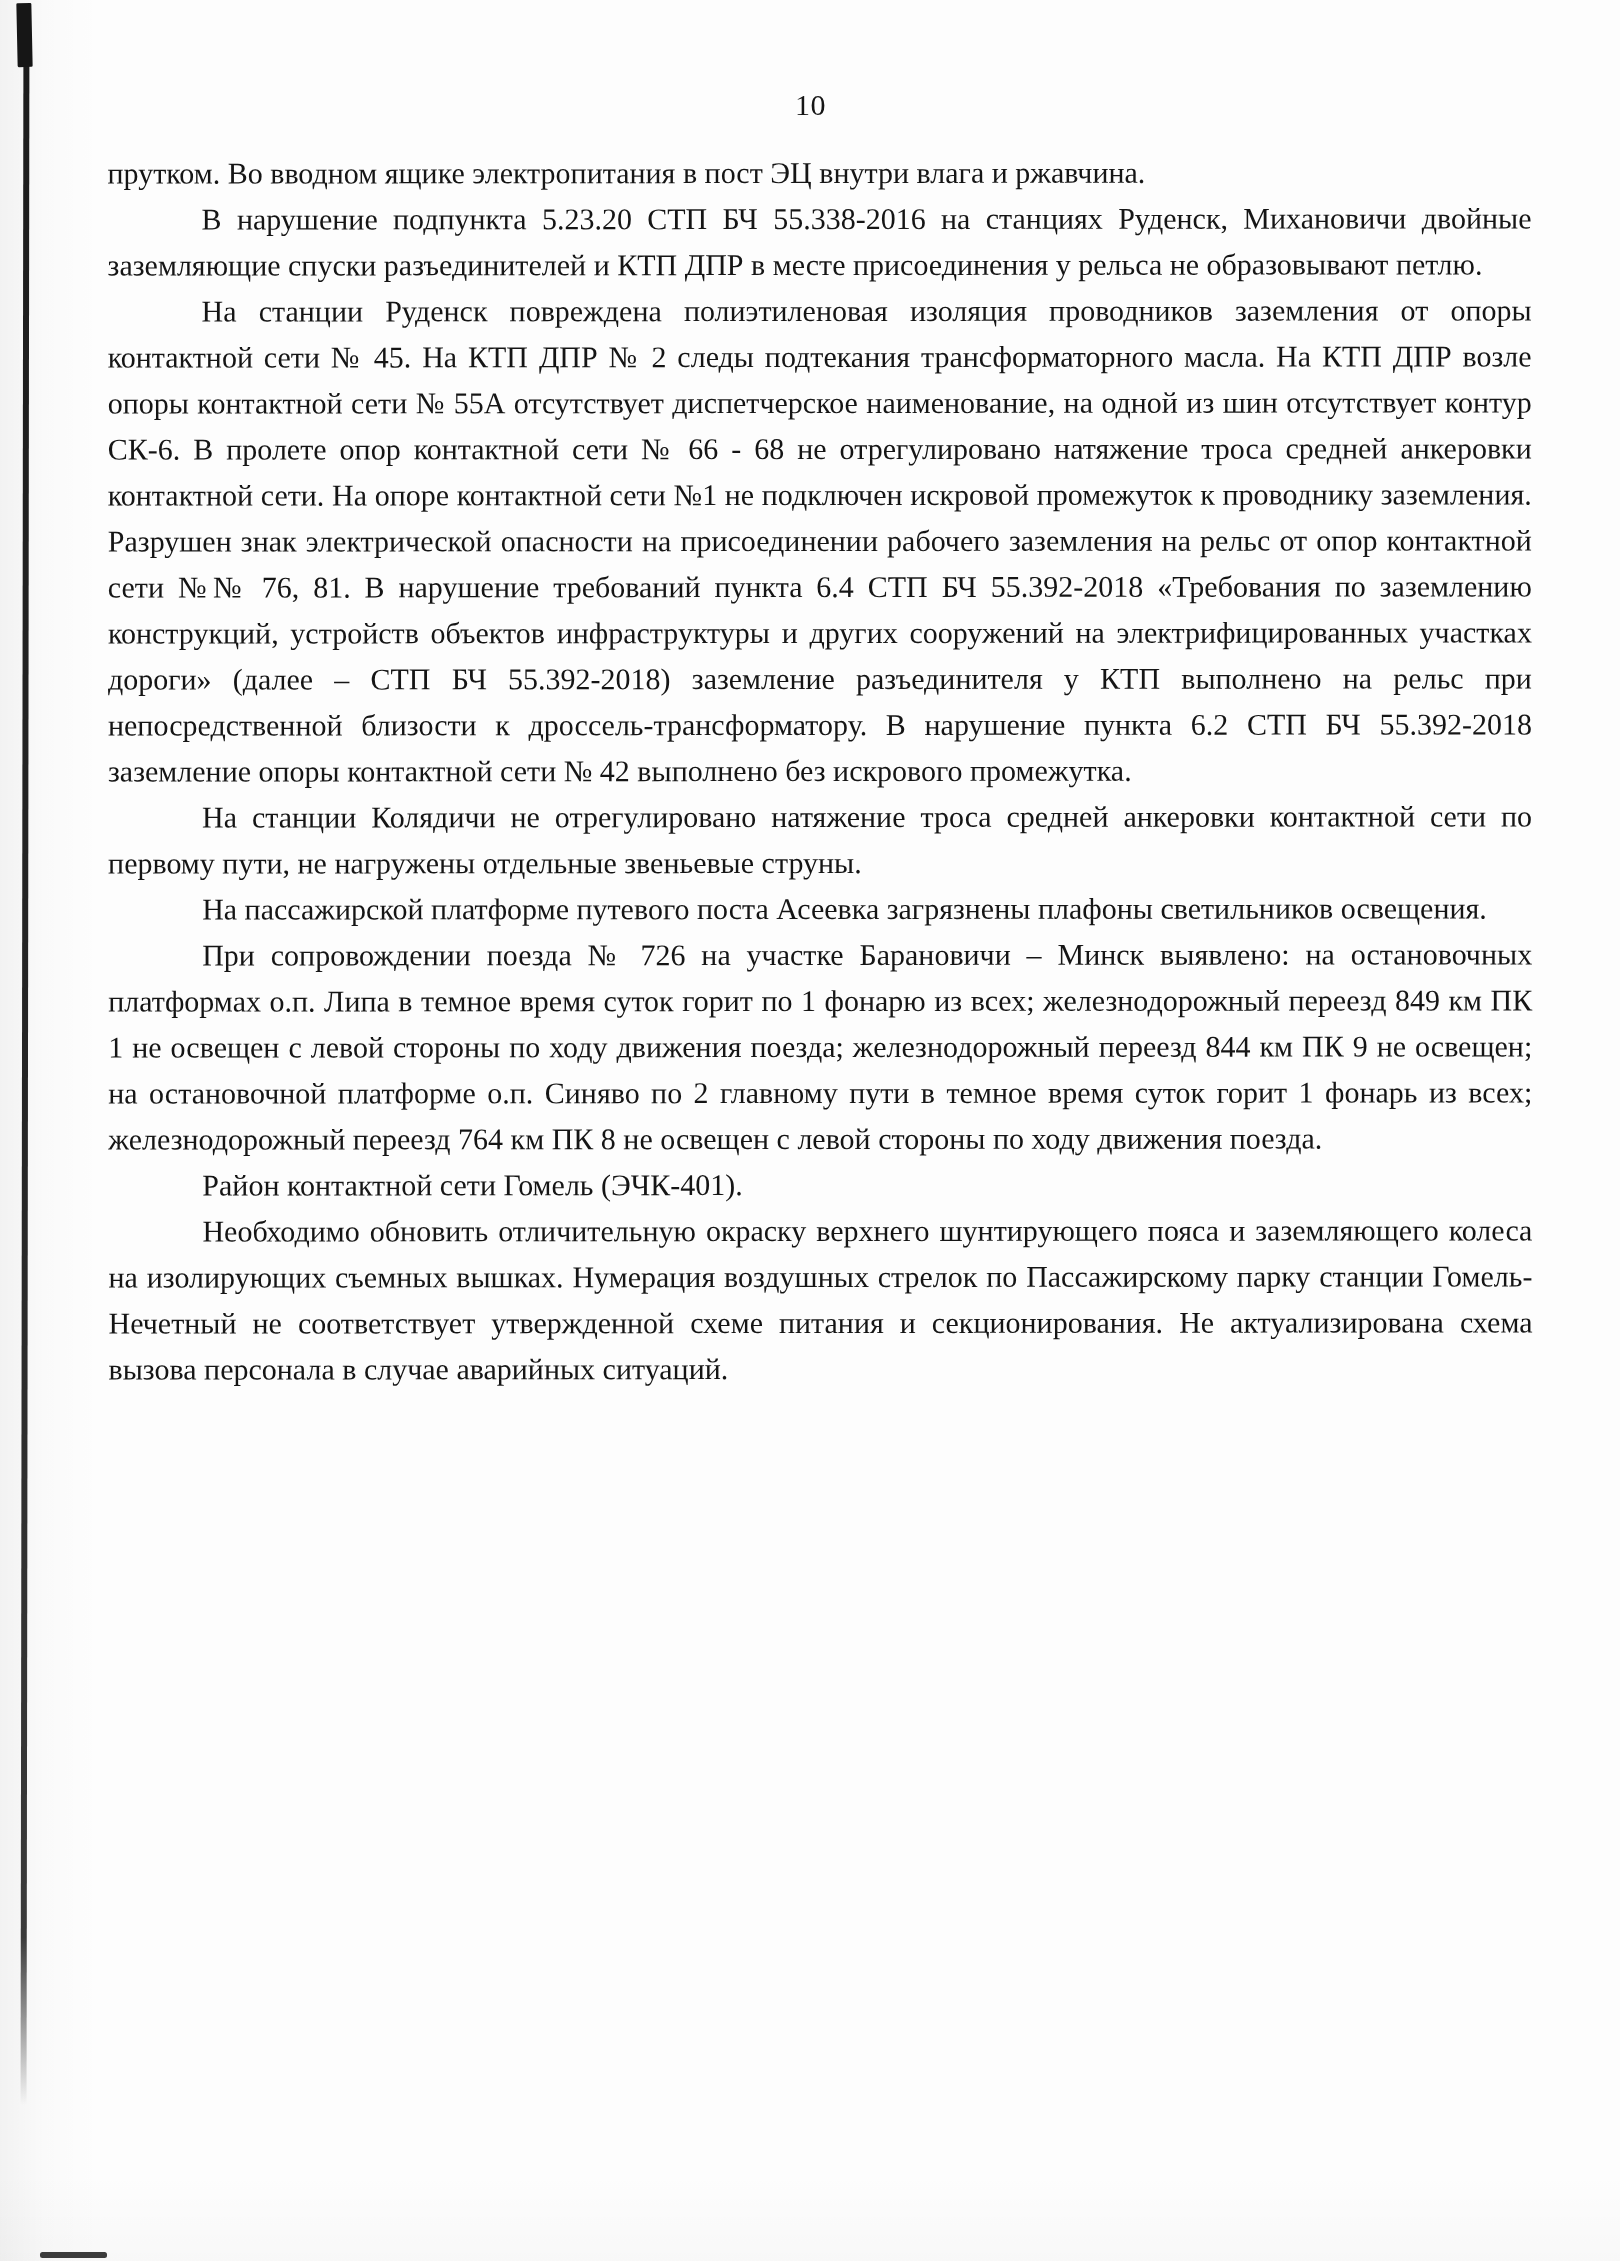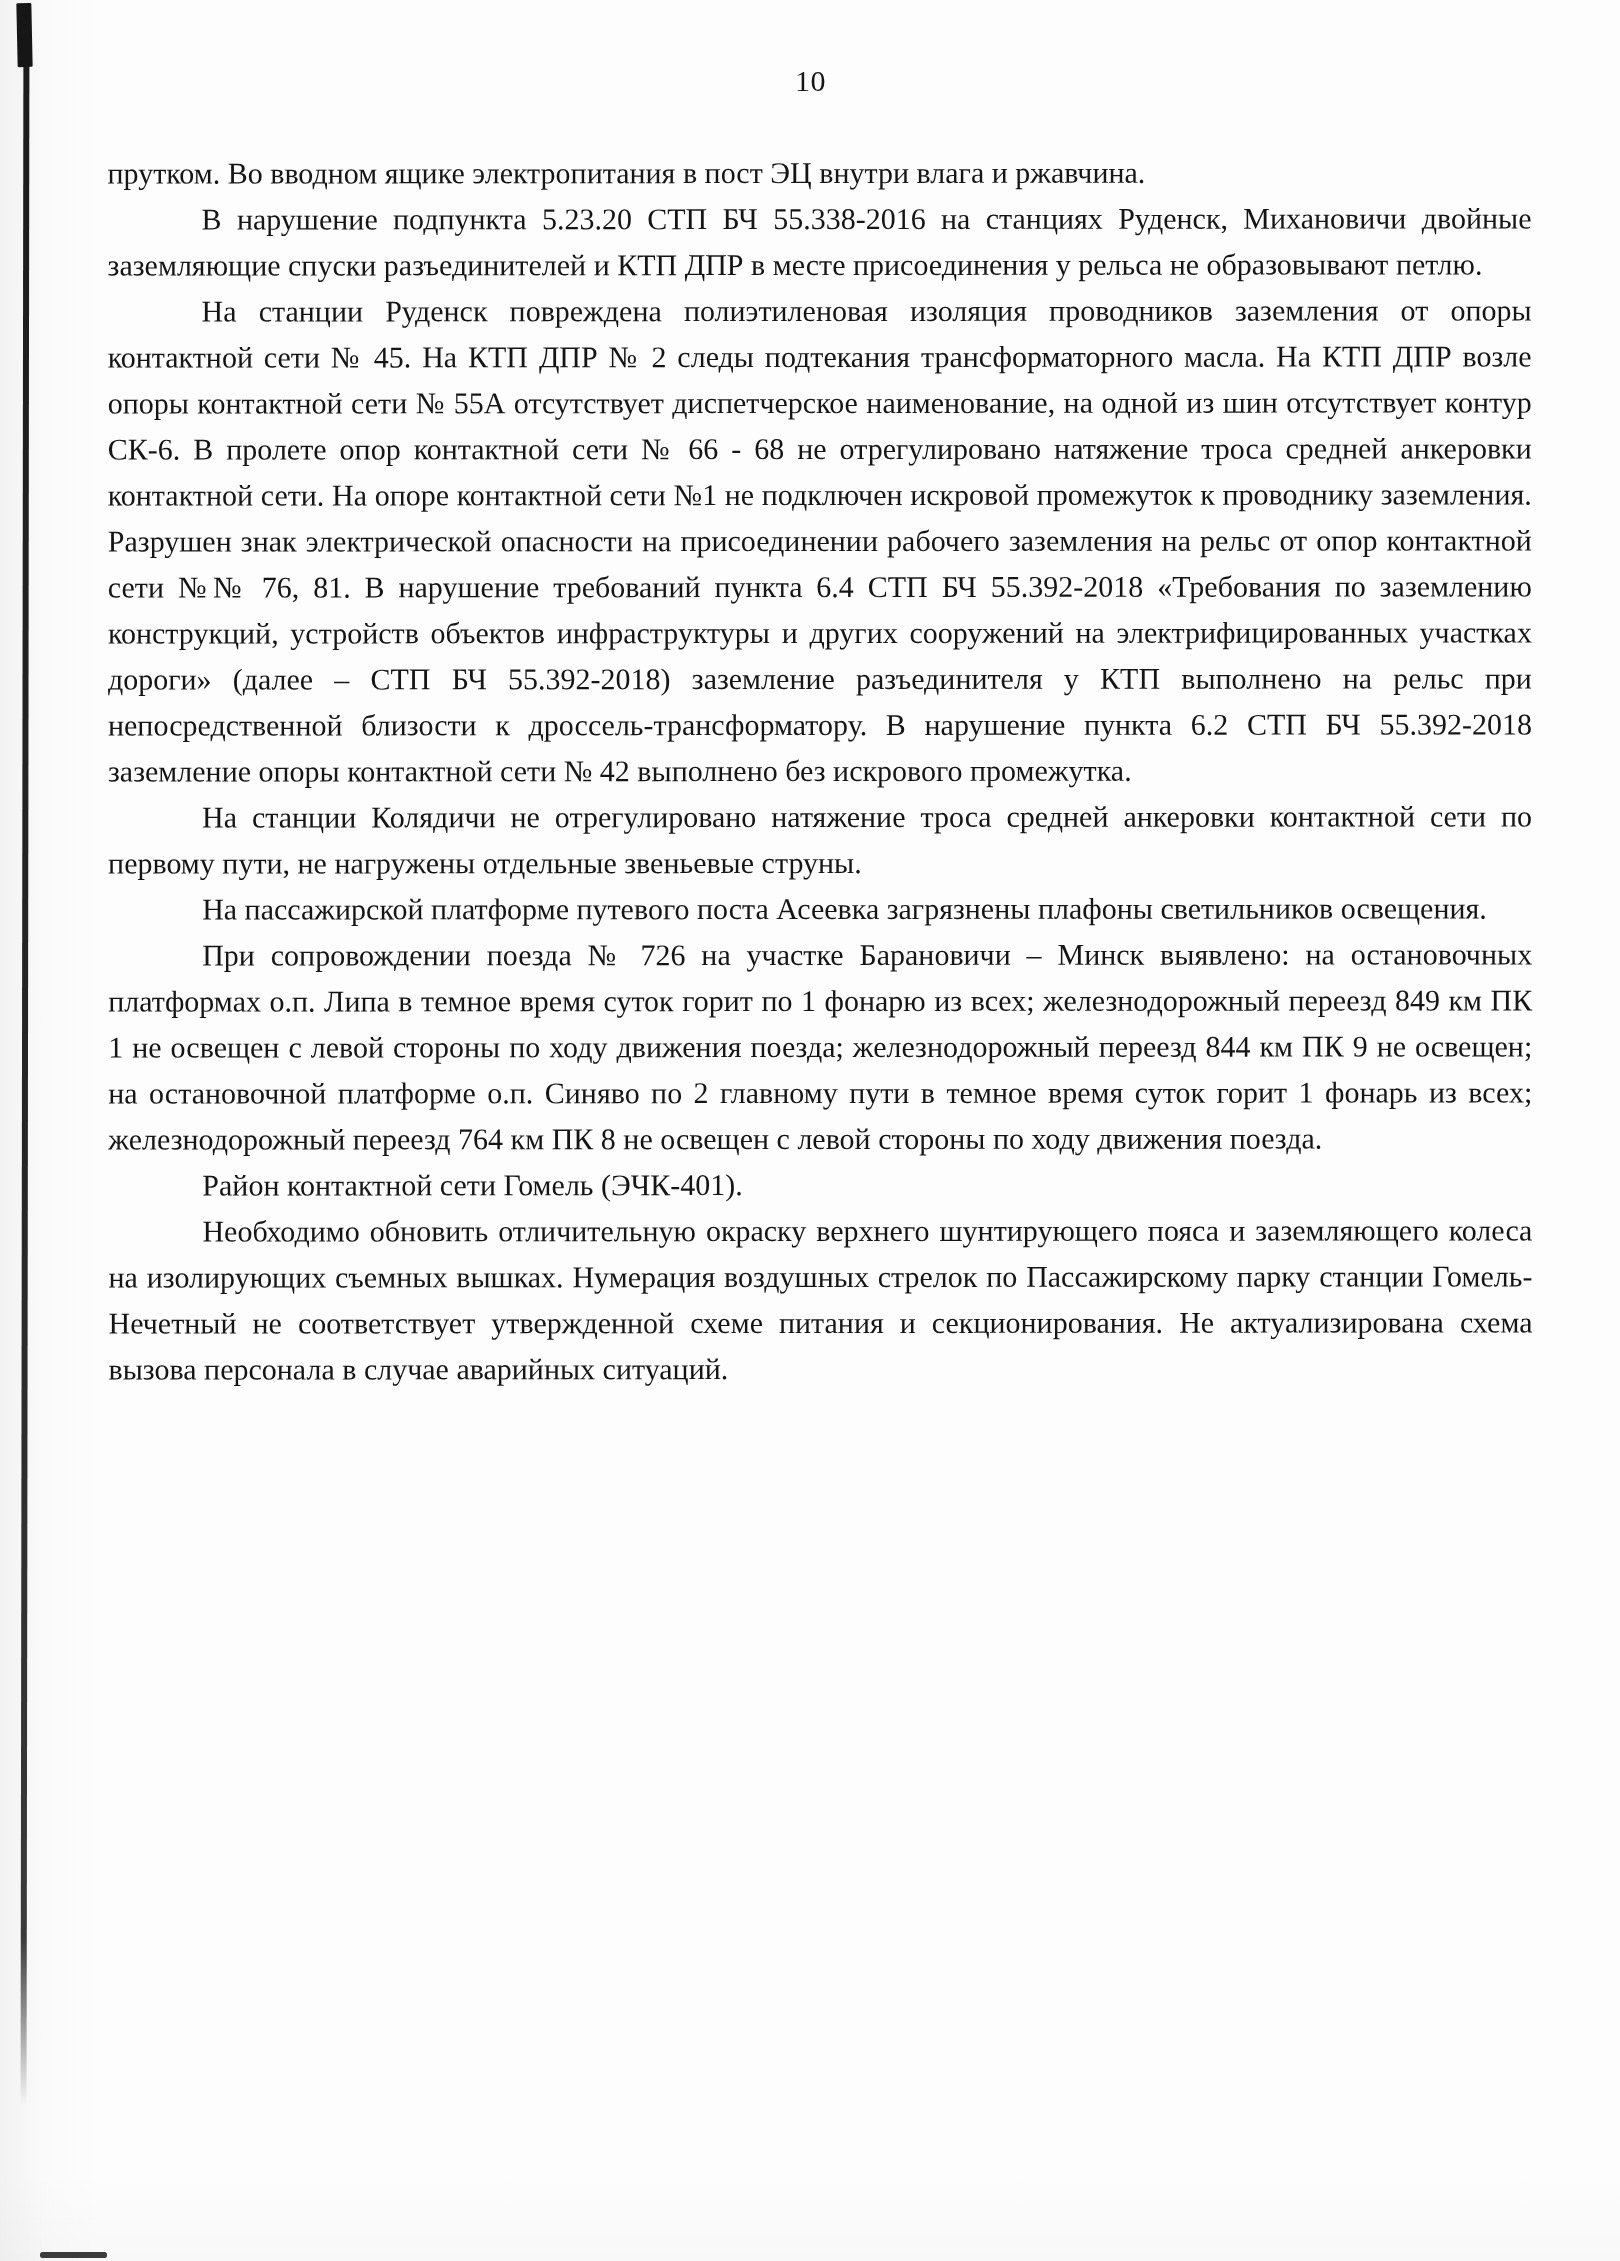--- a/index.html
+++ b/index.html
@@ -48,21 +48,21 @@
     position: absolute;
     left: 40px;
     top: 2252px;
     width: 67px;
     height: 5.7px;
     background: #3c3c3c;
     border-radius: 2.5px;
   }
   .page-number {
     position: absolute;
-    top: 64px;
+    top: 88px;
     left: 0;
     width: 100%;
     text-align: center;
     font-size: 30px;
     letter-spacing: 0.6px;
   }
   .content {
     position: absolute;
     top: 150px;
     left: 108px;

